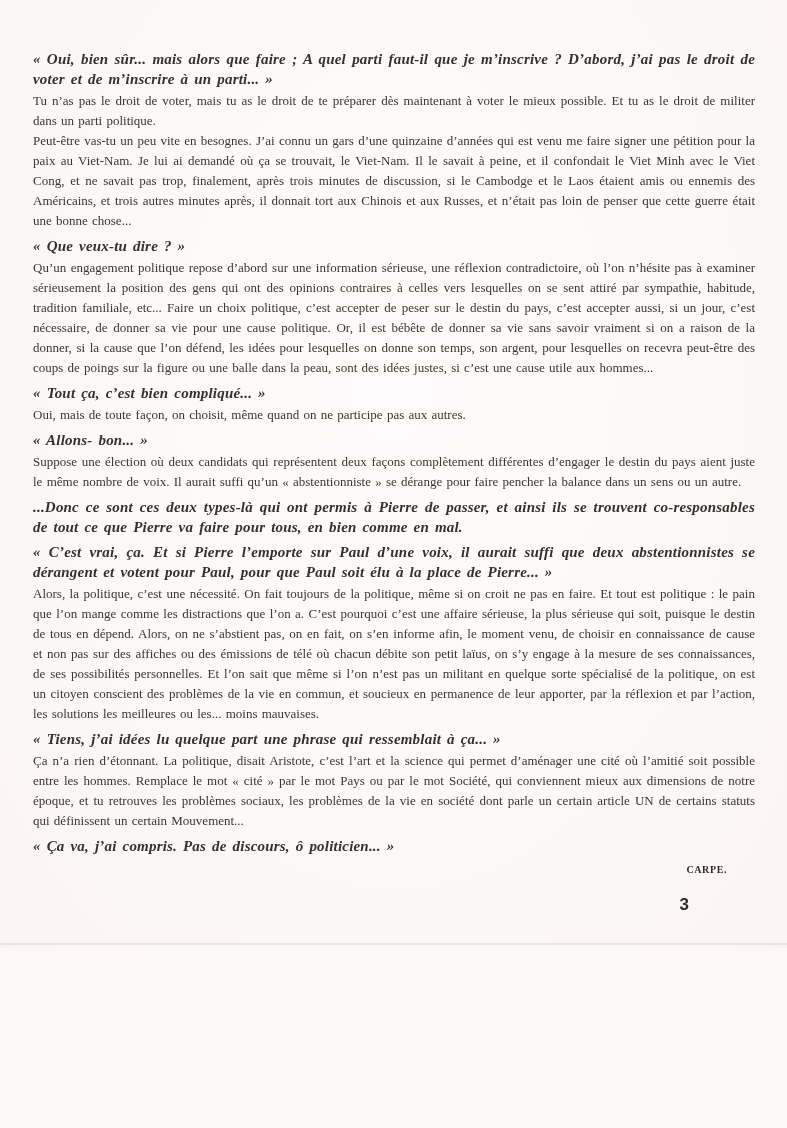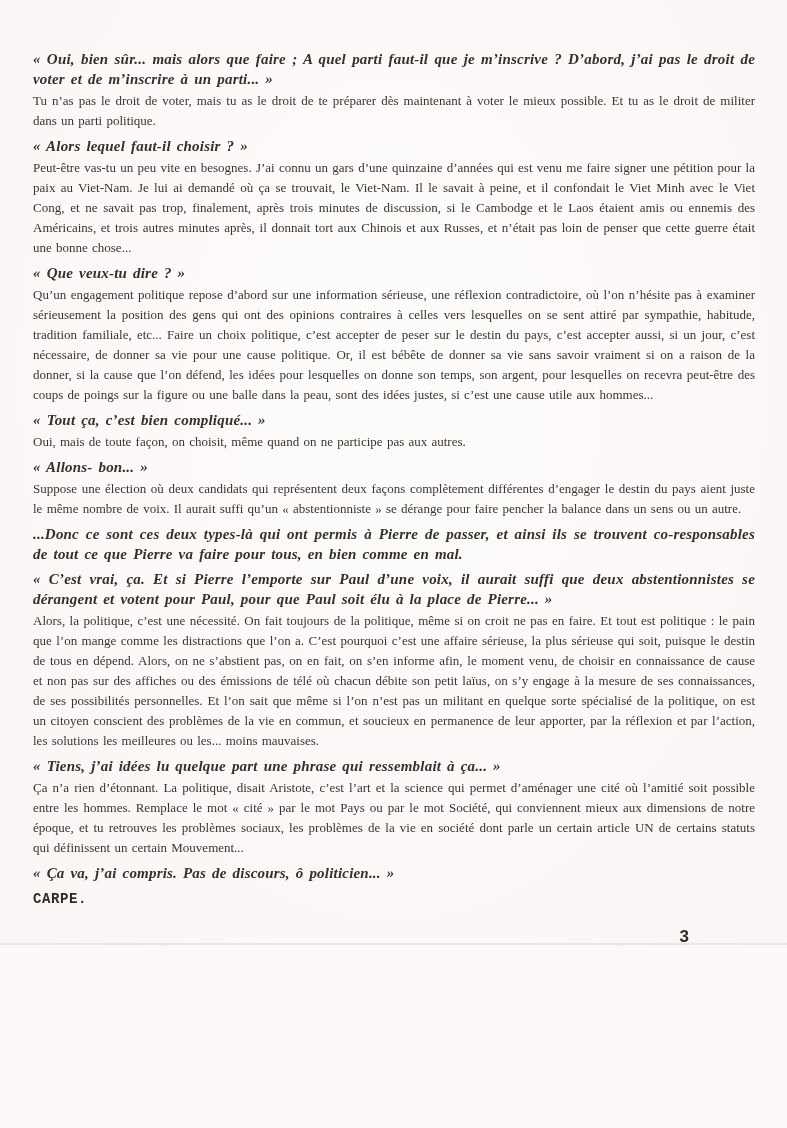--- a/index.html
+++ b/index.html
@@ -38,23 +38,24 @@
     font-weight: bold;
     font-style: italic;
     text-align: justify;
     word-spacing: 2px;
     letter-spacing: 0.2px;
     color: #34302a;
   }
   .signature {
     margin-top: 8px;
     padding-right: 28px;
-    font-family: Liberation Mono, monospace;
+    text-align: right;
+    font-family: Liberation Serif, serif;
     font-weight: bold;
-    font-size: 14px;
+    font-size: 10px;
     letter-spacing: 0.6px;
     color: #2e2b27;
   }
   .pageno {
     margin-top: 20px;
     padding-right: 66px;
     text-align: right;
     font-family: "Liberation Sans", sans-serif;
     font-weight: bold;
     font-size: 17px;
@@ -70,21 +71,20 @@
   }
 </style>
 </head>
 <body>
 
 <div class="page">
 
   <p class="question">« Oui, bien sûr... mais alors que faire ; A quel parti faut-il que je m’inscrive ? D’abord, j’ai pas le droit de voter et de m’inscrire à un parti... »</p>
   <p class="answer">Tu n’as pas le droit de voter, mais tu as le droit de te préparer dès maintenant à voter le mieux possible. Et tu as le droit de militer dans un parti politique.</p>
 
-  <p class="question">« Alors lequel faut-il choisir ? »</p>
   <p class="answer">Peut-être vas-tu un peu vite en besognes. J’ai connu un gars d’une quinzaine d’années qui est venu me faire signer une pétition pour la paix au Viet-Nam. Je lui ai demandé où ça se trouvait, le Viet-Nam. Il le savait à peine, et il confondait le Viet Minh avec le Viet Cong, et ne savait pas trop, finalement, après trois minutes de discussion, si le Cambodge et le Laos étaient amis ou ennemis des Américains, et trois autres minutes après, il donnait tort aux Chinois et aux Russes, et n’était pas loin de penser que cette guerre était une bonne chose...</p>
 
   <p class="question">« Que veux-tu dire ? »</p>
   <p class="answer">Qu’un engagement politique repose d’abord sur une information sérieuse, une réflexion contradictoire, où l’on n’hésite pas à examiner sérieusement la position des gens qui ont des opinions contraires à celles vers lesquelles on se sent attiré par sympathie, habitude, tradition familiale, etc... Faire un choix politique, c’est accepter de peser sur le destin du pays, c’est accepter aussi, si un jour, c’est nécessaire, de donner sa vie pour une cause politique. Or, il est bébête de donner sa vie sans savoir vraiment si on a raison de la donner, si la cause que l’on défend, les idées pour lesquelles on donne son temps, son argent, pour lesquelles on recevra peut-être des coups de poings sur la figure ou une balle dans la peau, sont des idées justes, si c’est une cause utile aux hommes...</p>
 
   <p class="question">« Tout ça, c’est bien compliqué... »</p>
   <p class="answer">Oui, mais de toute façon, on choisit, même quand on ne participe pas aux autres.</p>
 
   <p class="question">« Allons- bon... »</p>
   <p class="answer">Suppose une élection où deux candidats qui représentent deux façons complètement différentes d’engager le destin du pays aient juste le même nombre de voix. Il aurait suffi qu’un « abstentionniste » se dérange pour faire pencher la balance dans un sens ou un autre.</p>

